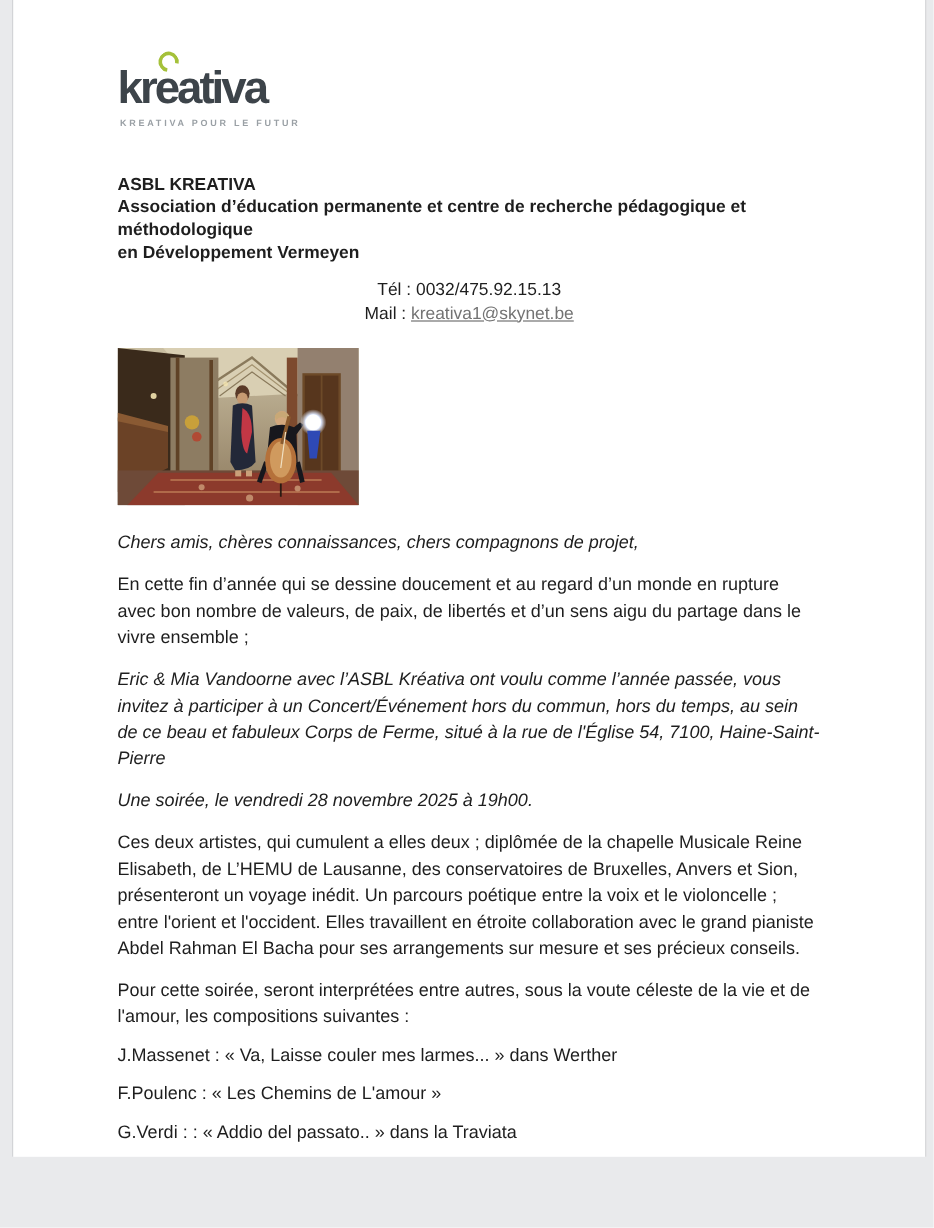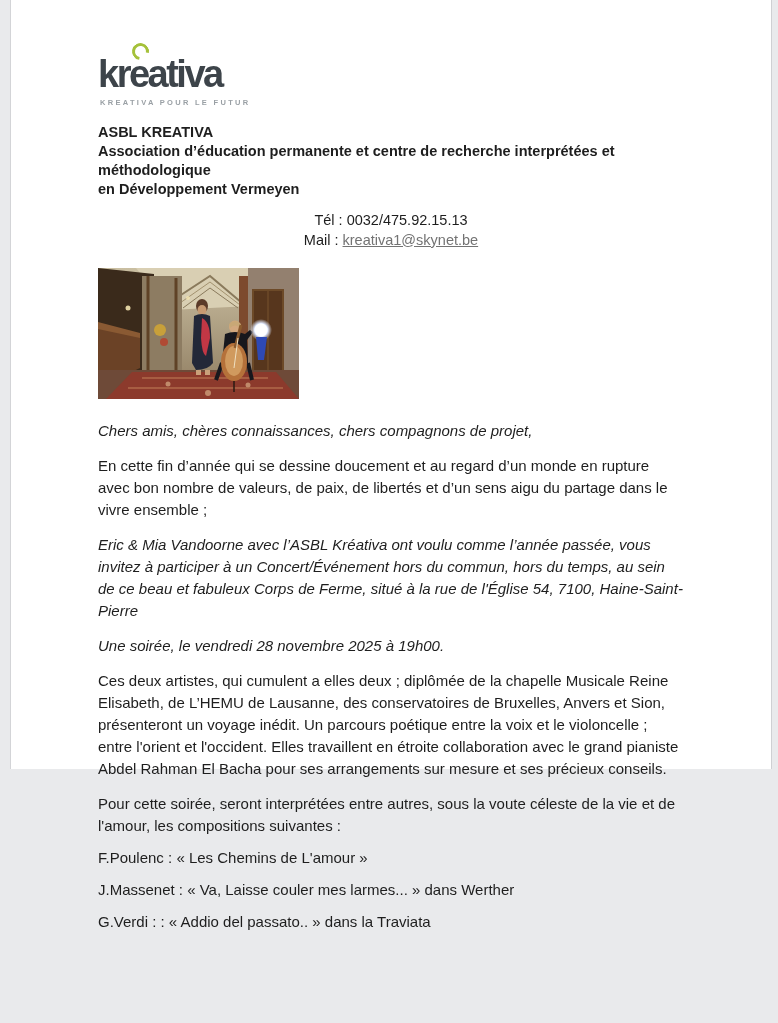--- a/index.html
+++ b/index.html
@@ -4,21 +4,21 @@
 <style>
   html,body { margin:0; padding:0; }
   body {
     width:778px; height:1023px; position:relative; overflow:hidden;
     background:#e9eaec;
     font-family:"Liberation Sans", sans-serif;
     color:#1e1e1e;
   }
   .page {
     position:absolute; left:10px; top:0;
-    width:762px; height:769px; box-sizing:border-box;
+    width:762px; height:964px; box-sizing:border-box;
     background:#ffffff;
     border-left:1px solid #d3d4d7;
     border-right:1px solid #cfd0d3;
   }
   .content {
     padding:52px 0 0 87px;
     width:586px;
   }
 
   
@@ -34,21 +34,21 @@
     border-bottom-color:transparent; border-radius:50%;
     transform:rotate(-35deg);
   }
   .logo-tagline {
     margin-top:3px; margin-left:2px;
     font-size:7.5px; font-weight:700; letter-spacing:2.3px;
     color:#9aa0a5;
   }
 
   
-  .org-name { margin-top:16px; font-size:14.5px; font-weight:700; line-height:19px; }
+  .org-name { margin-top:38px; font-size:14.5px; font-weight:700; line-height:19px; }
   .org-desc { font-size:14.5px; font-weight:700; line-height:19px; }
   .contact  { margin-top:11px; font-size:14.5px; line-height:20px;text-align:center; }
   .mail-link { color:#737373; text-decoration:underline; }
 
   
   .photo-fig { margin:18px 0 0 0; padding:0; width:201px; height:131px; display:block; }
   .photo-fig svg { display:block; width:201px; height:131px; }
 
   
   .letter p { margin:13px 0 0 0; font-size:15px; line-height:22px; }
@@ -62,21 +62,21 @@
 <div class="page">
   <div class="content">
 
     <div class="logo-block">
       <div class="logo-word"><span>kr</span><span class="logo-e"><span class="logo-accent-ring"></span><span>e</span></span><span>ativa</span></div>
       <div class="logo-tagline">KREATIVA POUR LE FUTUR</div>
     </div>
 
     <div class="org-name">ASBL KREATIVA</div>
     <div class="org-desc">
-      <span>Association d’éducation permanente et centre de recherche interprétées et méthodologique</span><br>
+      <span>Association d’éducation permanente et centre de recherche pédagogique et méthodologique</span><br>
       <span>en Développement Vermeyen</span>
     </div>
 
     <div class="contact">
       <div><span>Tél : </span><span>0032/475.92.15.13</span></div>
       <div><span>Mail : </span><a href="#" class="mail-link">kreativa1@skynet.be</a></div>
     </div>
 
     <figure class="photo-fig" role="img" aria-label="Deux musiciennes dans un couloir ancien au plafond vitré : une chanteuse debout avec écharpe rouge et une violoncelliste assise, lampe bleue lumineuse, tapis rouge">
       <svg viewBox="0 0 201 131" xmlns="http://www.w3.org/2000/svg">
@@ -148,19 +148,19 @@
       </svg>
     </figure>
 
     <div class="letter">
       <p class="p-bi greeting">Chers amis, chères connaissances, chers compagnons de projet,</p>
       <p>En cette fin d’année qui se dessine doucement et au regard d’un monde en rupture avec bon nombre de valeurs, de paix, de libertés et d’un sens aigu du partage dans le vivre ensemble ;</p>
       <p class="p-bi">Eric &amp; Mia Vandoorne avec l’ASBL Kréativa ont voulu comme l’année passée, vous invitez à participer à un Concert/Événement hors du commun, hors du temps, au sein de ce beau et fabuleux Corps de Ferme, situé à la rue de l'Église 54, 7100, Haine-Saint-Pierre</p>
       <p class="p-bi">Une soirée, le vendredi 28 novembre 2025 à 19h00.</p>
       <p>Ces deux artistes, qui cumulent a elles deux ; diplômée de la chapelle Musicale Reine Elisabeth, de L’HEMU de Lausanne, des conservatoires de Bruxelles, Anvers et Sion, présenteront un voyage inédit. Un parcours poétique entre la voix et le violoncelle ; entre l'orient et l'occident. Elles travaillent en étroite collaboration avec le grand pianiste Abdel Rahman El Bacha pour ses arrangements sur mesure et ses précieux conseils.</p>
       <p>Pour cette soirée, seront interprétées entre autres, sous la voute céleste de la vie et de l'amour, les compositions suivantes :</p>
+      <p class="song">J.Massenet : « Va, Laisse couler mes larmes... » dans Werther</p>
       <p class="song">F.Poulenc : « Les Chemins de L'amour »</p>
-      <p class="song">J.Massenet : « Va, Laisse couler mes larmes... » dans Werther</p>
       <p class="song">G.Verdi : : « Addio del passato.. » dans la Traviata</p>
     </div>
 
   </div>
 </div>
 
 </body></html>

